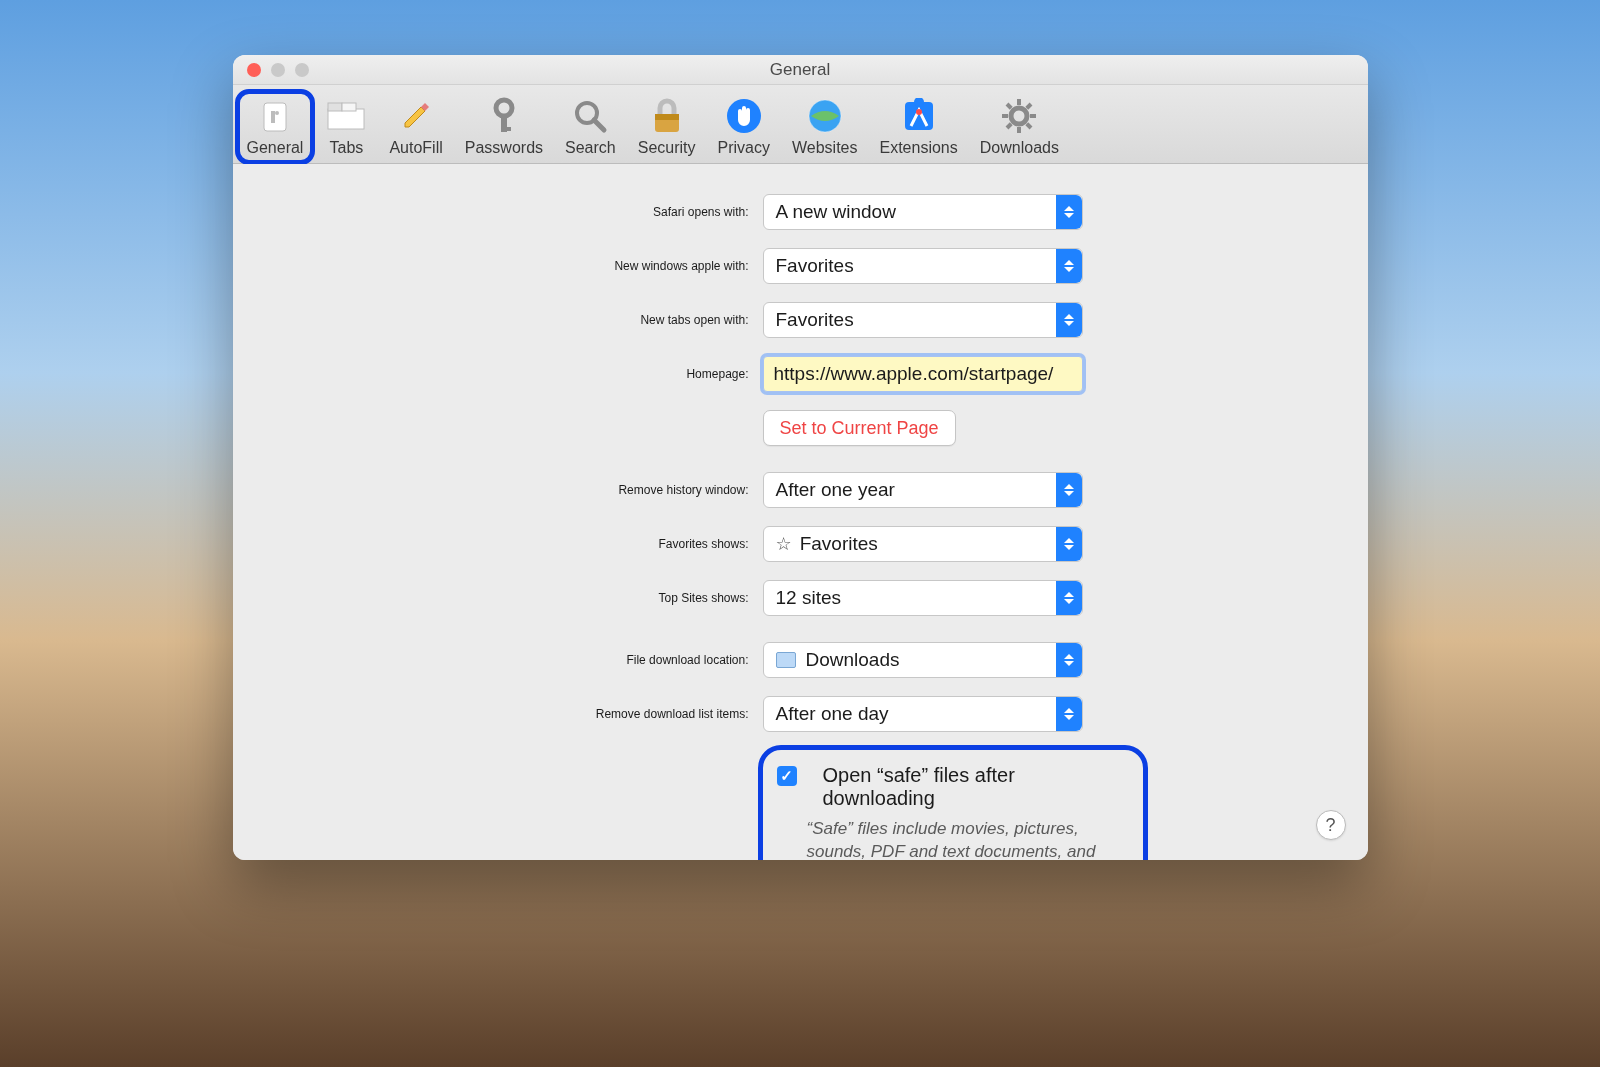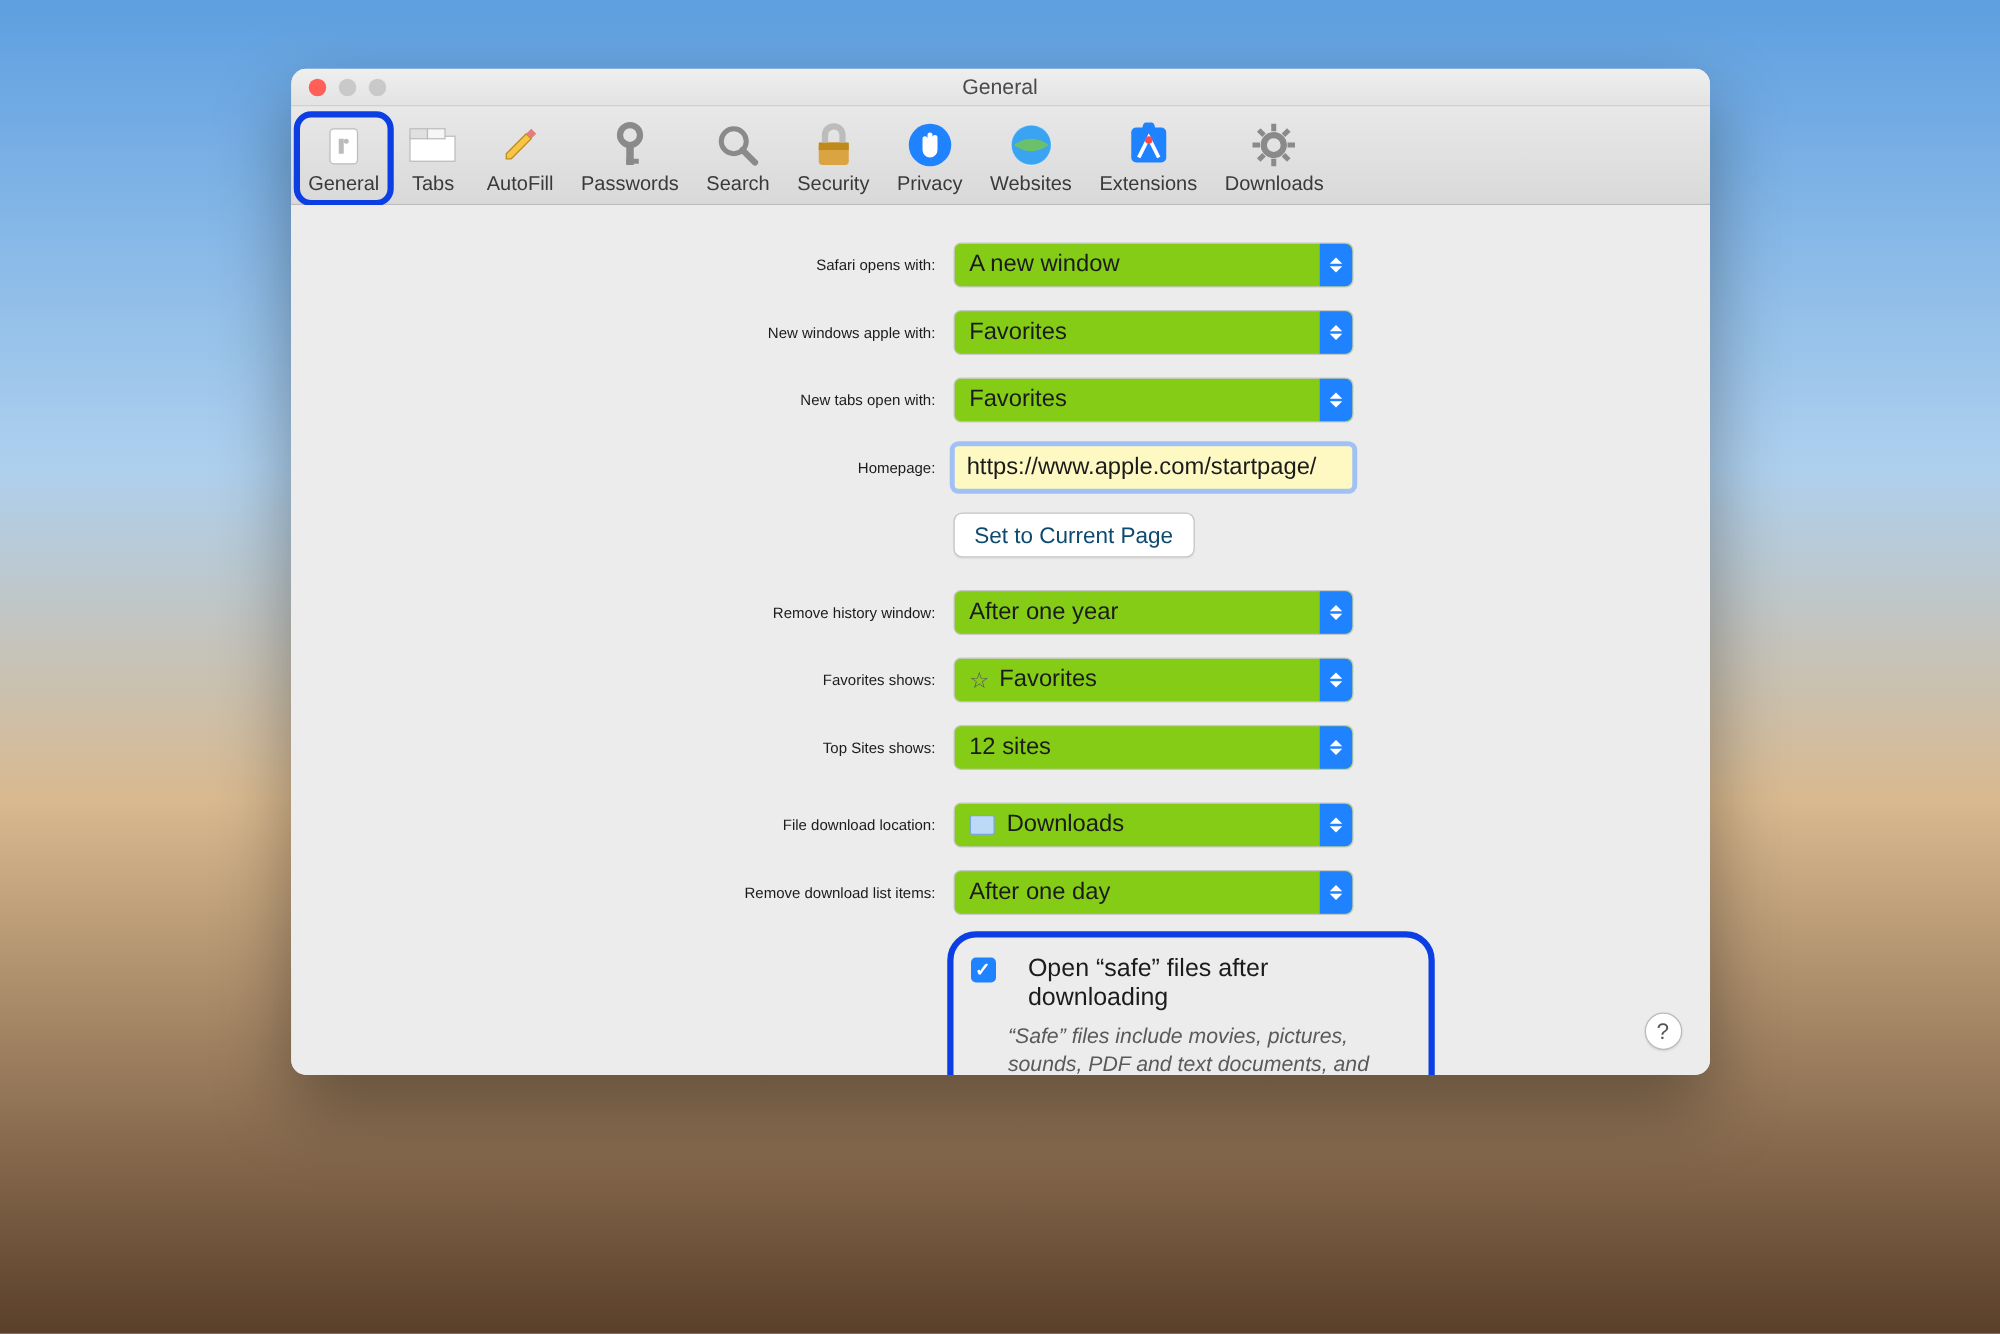--- a/index.html
+++ b/index.html
@@ -47,21 +47,21 @@
   }
   .content {
     flex:1; background:#ececec; padding:30px 40px 20px 40px; overflow:auto;
     position:relative;
   }
   .row { display:flex; align-items:center; margin-bottom:18px;}
   .row.gap { margin-top:26px;}
   .lbl { width:490px; text-align:right; padding-right:14px; font-size:12px; color:#1b1b1b;}
   .ctrl { width:320px; position:relative;}
   .select {
-    height:36px; background:#84cc16; border:1px solid #c7c7c7; border-radius:6px;
+    height:36px; background:#ffffff; border:1px solid #c7c7c7; border-radius:6px;
     display:flex; align-items:center; padding:0 12px; font-size:19px; color:#1b1b1b;
     position:relative;
   }
   .select .arrow {
     position:absolute; right:0; top:0; width:26px; height:100%;
     background:#1f82ff; border-radius:0 6px 6px 0;
     display:flex; flex-direction:column; align-items:center; justify-content:center; gap:2px;
   }
   .select .arrow::before, .select .arrow::after{
     content:""; width:0;height:0; border-left:5px solid transparent; border-right:5px solid transparent;
@@ -69,21 +69,21 @@
   .select .arrow::before{ border-bottom:5px solid #fff;}
   .select .arrow::after{ border-top:5px solid #fff;}
   .textfield {
     height:36px; width:100%; background:#fef9c3; border:1px solid #a7c2f2;
     box-shadow:0 0 0 3px rgba(71,142,255,.45);
     border-radius:4px; padding:0 10px; font-size:19px; color:#1b1b1b;
     display:flex; align-items:center;
   }
   .btn {
     height:36px; background:#fff; border:1px solid #c5c5c5; border-radius:7px;
-    padding:0 16px; font-size:18px; color:#0c4a6e; display:inline-flex; align-items:center;
+    padding:0 16px; font-size:18px; color:#ef4444; display:inline-flex; align-items:center;
     box-shadow:0 1px 1px rgba(0,0,0,.05);
   }
   .ico-star{font-size:18px;color:#555;margin-right:8px;}
   .ico-folder{width:20px;height:16px;background:#bcd9f7;border:1px solid #7aa7d4;border-radius:2px;margin-right:10px;display:inline-block;}
   .checkbox-row { display:flex; align-items:flex-start;gap:16px;}
   .chk {
     width:20px;height:20px;border-radius:4px;background:#1f82ff;
     display:flex;align-items:center;justify-content:center;flex-shrink:0;margin-right:10px;margin-top:2px;
   }
   .chk::after{content:"✓";color:#fff;font-size:15px;font-weight:bold;}

